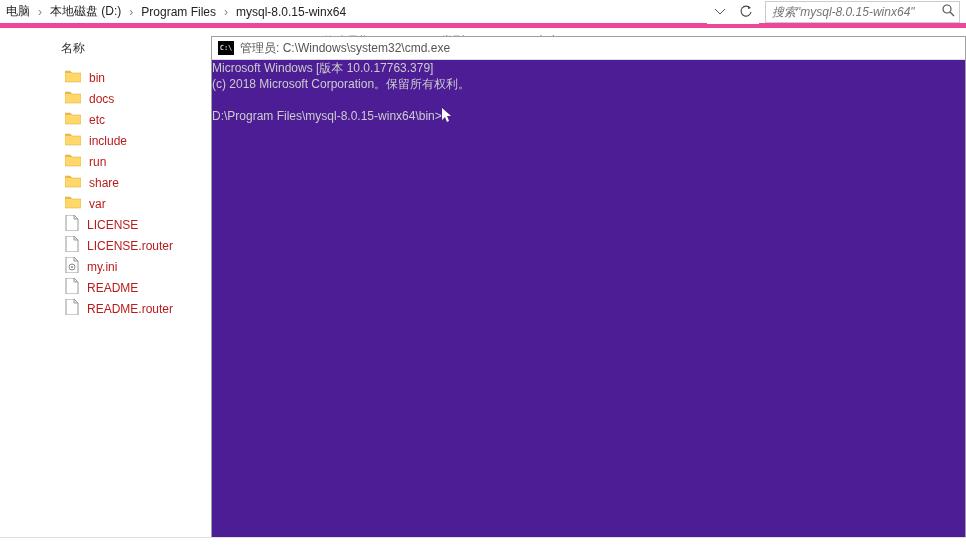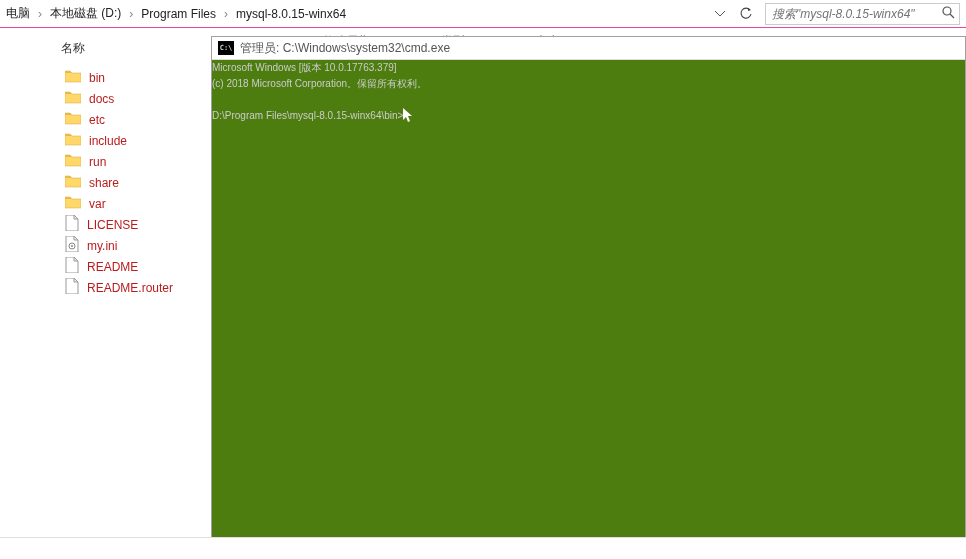--- a/index.html
+++ b/index.html
@@ -1,18 +1,18 @@
 <!DOCTYPE html>
 <html><head>
   <meta charset="utf-8">
   <style>
     * { margin: 0; padding: 0; box-sizing: border-box; font-family: "Microsoft YaHei", "Segoe UI", sans-serif; }
     body { background: #fff; width: 966px; height: 559px; overflow: hidden; font-size: 12px; color: #000; position: relative; }
 
-    .toolbar { height: 28px; display: flex; align-items: center; border-bottom: 1px solid #ec4899; }
+    .toolbar { height: 28px; display: flex; align-items: center; border-bottom: 5px solid #ec4899; }
     .breadcrumb { flex: 1; display: flex; align-items: center; height: 100%; padding-left: 2px; font-size: 12px; color: #222; cursor: text; }
     .crumb { padding: 0 4px; cursor: pointer; }
     .sep { color: #888; padding: 0 4px; font-family: "Segoe MDL2 Assets", sans-serif; }
     .toolctrls { display: flex; align-items: center; gap: 0; }
     .tbtn { width: 26px; height: 24px; display: flex; align-items: center; justify-content: center; border: 1px solid transparent; background: #fff; cursor: pointer; color: #555; }
     .searchbox { width: 195px; height: 22px; border: 1px solid #ccc; margin: 0 6px; display: flex; align-items: center; font-size: 12px; }
     .searchbox input { border: none; outline: none; flex: 1; padding: 0 6px; font-size: 12px; color: #666; font-style: italic; font-family: "Microsoft YaHei", sans-serif; }
     .searchicon { width: 22px; text-align: center; color: #555; cursor: pointer; }
 
     .content { display: flex; height: calc(100% - 28px); padding-left: 43px; }
@@ -24,21 +24,21 @@
     .icon-folder { width: 16px; height: 14px; margin-right: 8px; }
     .icon-file { width: 14px; height: 16px; margin-right: 8px; flex-shrink: 0; }
     .fname { font-size: 12px; color: #b91c1c; }
 
     .right { flex: 1; position: relative; }
     .colheads { display: flex; height: 26px; align-items: center; color: #555; font-size: 12px; padding-left: 120px; gap: 70px; }
 
     .cmdwin { position: absolute; left: 8px; top: 8px; right: 0; bottom: 0; background: #fff; border: 1px solid #a0a0a0; }
     .cmdtitle { height: 23px; background: #fff; display: flex; align-items: center; padding: 0 6px; color: #555; font-size: 12px; gap: 6px; border-bottom: 1px solid #ddd; }
     .cmdicon { width: 16px; height: 14px; background: #000; color: #ccc; font-size: 7px; font-family: monospace; display: flex; align-items: center; justify-content: center; font-weight: bold; }
-    .terminal { background: #4d7c0f; color: #ccc; font-family: "NSimSun", "SimSun", "Consolas", monospace; font-size: 10px; line-height: 16px; padding: 0 0 0 0; height: calc(100% - 23px); white-space: pre; overflow: hidden; position: relative; }
+    .terminal { background: #4c1d95; color: #ccc; font-family: "NSimSun", "SimSun", "Consolas", monospace; font-size: 12px; line-height: 16px; padding: 0 0 0 0; height: calc(100% - 23px); white-space: pre; overflow: hidden; position: relative; }
     .cursor { position: absolute; width: 9px; height: 14px; }
     .cursor svg { display: block; }
 
     .statusbar { position: absolute; bottom: 0; left: 0; right: 0; height: 22px; border-top: 1px solid #e0e0e0; display: flex; align-items: center; justify-content: flex-end; padding: 0 6px; color: #888; font-size: 11px; background: #fff; }
   </style>
 </head>
 <body>
 
 <div class="toolbar">
   <div class="breadcrumb">
@@ -131,20 +131,27 @@
           <span><svg class="icon-file" viewBox="0 0 14 16">
               <path d="M1 0 L9 0 L13 4 L13 16 L1 16 Z" fill="#fff" stroke="#999" stroke-width="1"></path>
               <path d="M9 0 L9 4 L13 4 Z" fill="#eee" stroke="#999" stroke-width="1"></path>
             </svg></span>
           <span class="fname">LICENSE</span>
         </li>
         <li>
           <span><svg class="icon-file" viewBox="0 0 14 16">
               <path d="M1 0 L9 0 L13 4 L13 16 L1 16 Z" fill="#fff" stroke="#999" stroke-width="1"></path>
               <path d="M9 0 L9 4 L13 4 Z" fill="#eee" stroke="#999" stroke-width="1"></path>
+            </svg></span>
+          <span class="fname">LICENSE.router</span>
+        </li>
+        <li>
+          <span><svg class="icon-file" viewBox="0 0 14 16">
+              <path d="M1 0 L9 0 L13 4 L13 16 L1 16 Z" fill="#fff" stroke="#999" stroke-width="1"></path>
+              <path d="M9 0 L9 4 L13 4 Z" fill="#eee" stroke="#999" stroke-width="1"></path>
               <circle cx="7" cy="10" r="3" fill="none" stroke="#888" stroke-width="1"></circle>
               <circle cx="7" cy="10" r="1" fill="#888"></circle>
             </svg></span>
           <span class="fname">my.ini</span>
         </li>
         <li>
           <span><svg class="icon-file" viewBox="0 0 14 16">
               <path d="M1 0 L9 0 L13 4 L13 16 L1 16 Z" fill="#fff" stroke="#999" stroke-width="1"></path>
               <path d="M9 0 L9 4 L13 4 Z" fill="#eee" stroke="#999" stroke-width="1"></path>
             </svg></span>

